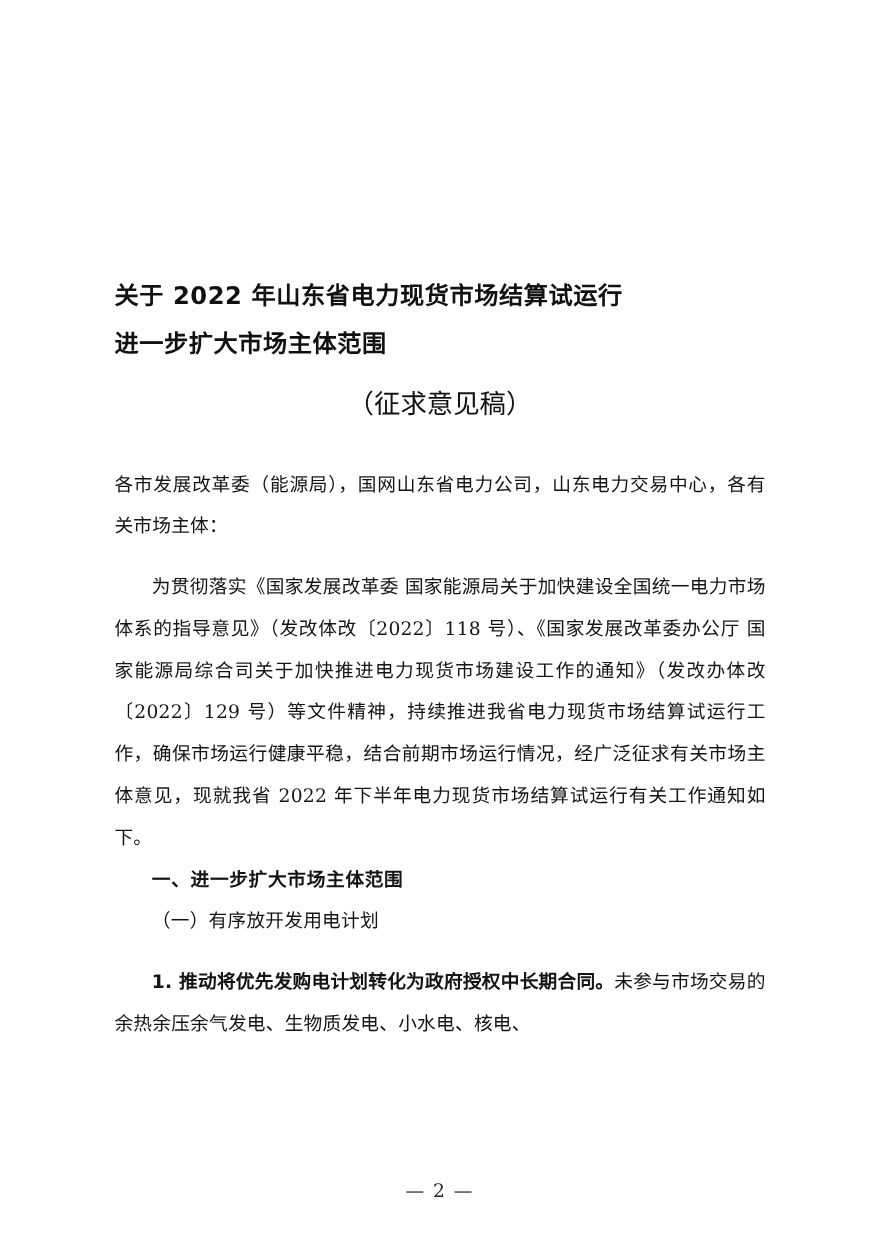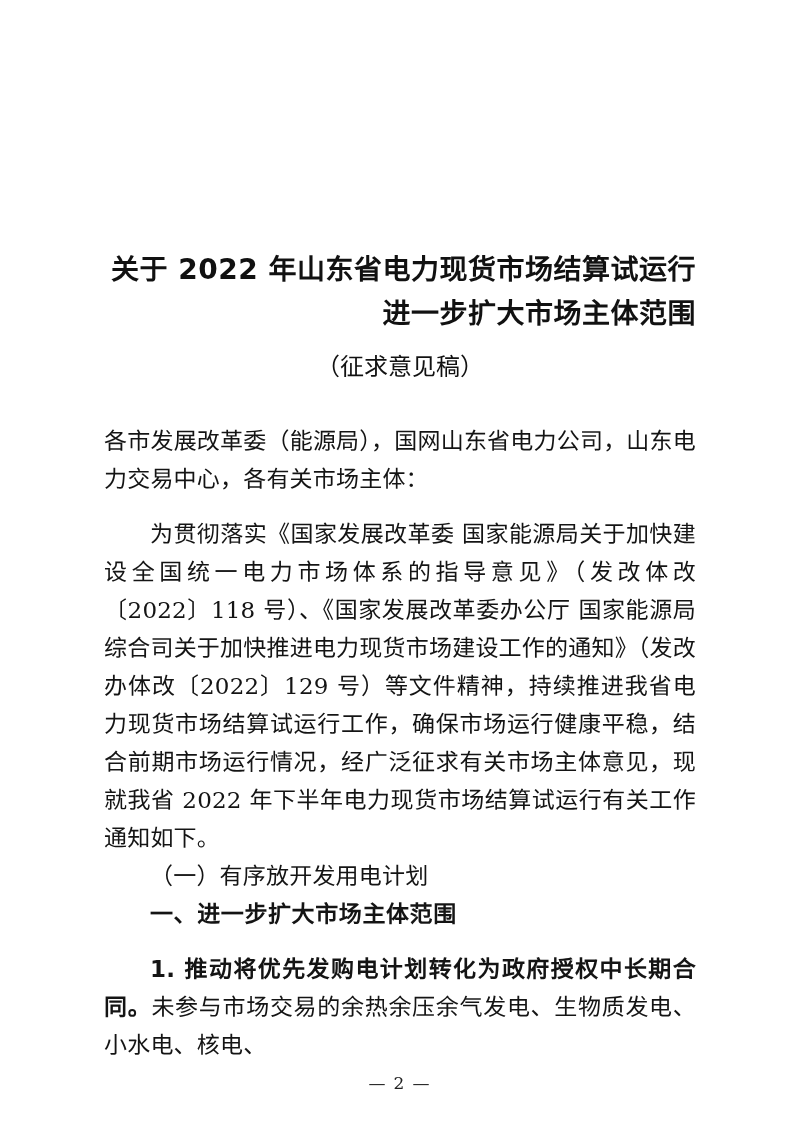--- a/index.html
+++ b/index.html
@@ -22,24 +22,24 @@
     left: 0;
     width: 800px;
     height: 1131px;
     box-sizing: border-box;
     padding: 0 104px;
     background: #fff;
   }
   .doc-title {
     margin: 0;
     padding-top: 248px;
-    text-align: right;
+    text-align: left;
     font-family: "DejaVu Sans", "Liberation Sans", sans-serif;
     font-weight: bold;
-    font-size: 28px;
+    font-size: 22px;
     line-height: 44px;
     letter-spacing: 0.5px;
     color: #111;
   }
   .doc-title .line {
     display: block;
   }
   .doc-subtitle {
     margin: 0;
     padding-top: 16px;
@@ -47,21 +47,21 @@
     font-family: "DejaVu Serif", "Liberation Serif", serif;
     font-size: 24px;
     line-height: 30px;
     color: #111;
   }
   .body-block {
     margin-top: 40px;
   }
   p.para {
     margin: 0;
-    font-size: 23px;
+    font-size: 17px;
     line-height: 38px;
     text-align: justify;
     text-justify: inter-ideograph;
     color: #141414;
     letter-spacing: 0.2px;
   }
   p.indent2 {
     text-indent: 2em;
     margin-top: 17px;
   }
@@ -105,23 +105,23 @@
   </h1>
 
   <p class="doc-subtitle">（征求意见稿）</p>
 
   <div class="body-block">
 
     <p class="para">各市发展改革委（能源局），国网山东省电力公司，山东电力交易中心，各有关市场主体：</p>
 
     <p class="para indent2">为贯彻落实《国家发展改革委 国家能源局关于加快建设全国统一电力市场体系的指导意见》（发改体改〔2022〕118 号）、《国家发展改革委办公厅 国家能源局综合司关于加快推进电力现货市场建设工作的通知》（发改办体改〔2022〕129 号）等文件精神，持续推进我省电力现货市场结算试运行工作，确保市场运行健康平稳，结合前期市场运行情况，经广泛征求有关市场主体意见，现就我省 2022 年下半年电力现货市场结算试运行有关工作通知如下。</p>
 
+    <p class="para heading1">一、进一步扩大市场主体范围</p>
+
     <p class="para heading2">（一）有序放开发用电计划</p>
-
-    <p class="para heading1">一、进一步扩大市场主体范围</p>
 
     <p class="para indent2"><span class="bold-run">1. 推动将优先发购电计划转化为政府授权中长期合同。</span><span>未参与市场交易的余热余压余气发电、生物质发电、小水电、核电、</span></p>
 
   </div>
 
   <div class="page-number">
     <span class="dash">—</span><span>2</span><span class="dash">—</span>
   </div>
 
 </div>

